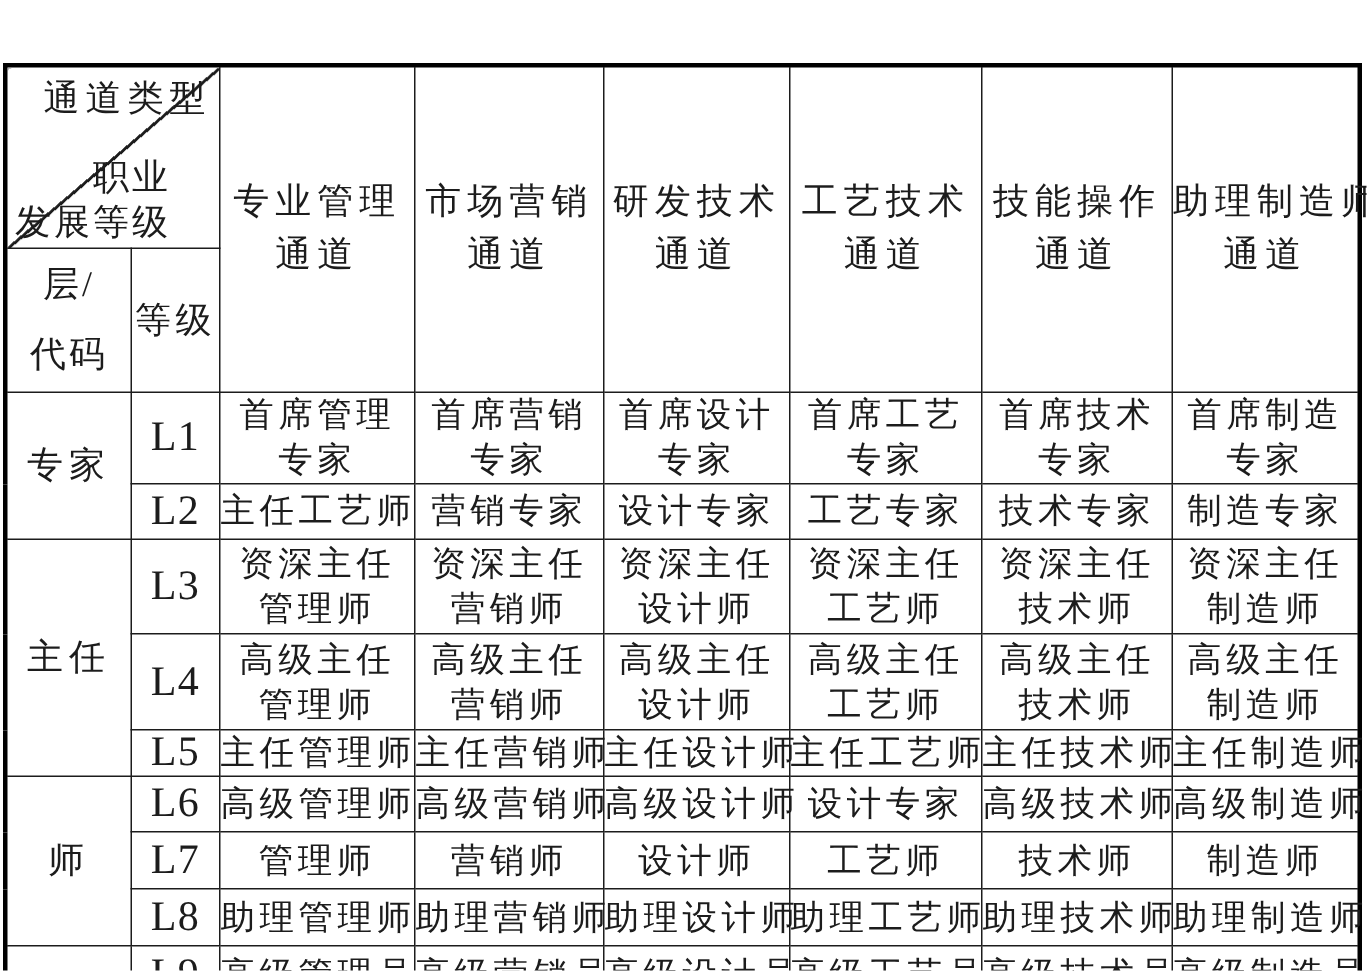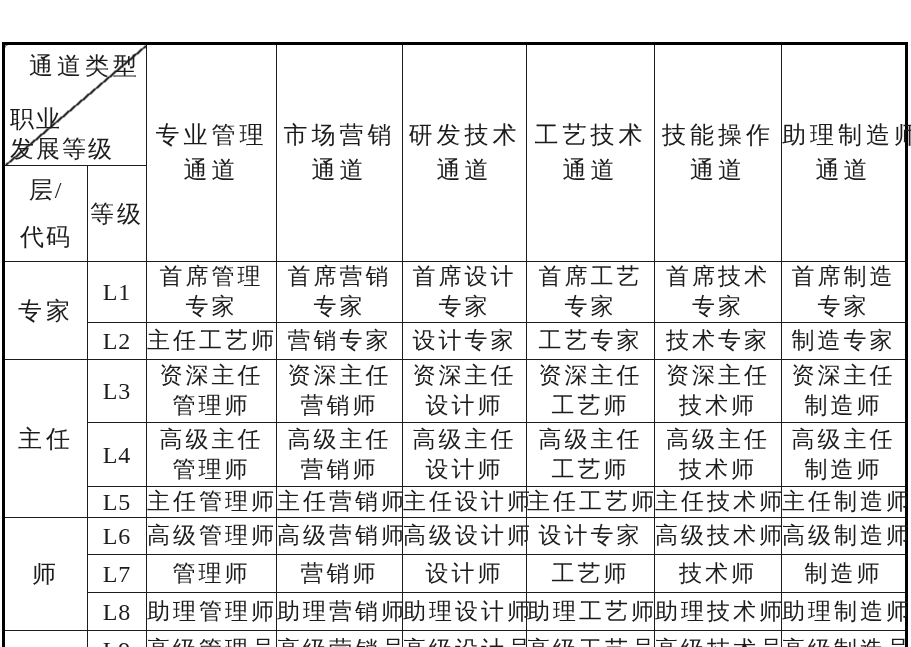--- a/index.html
+++ b/index.html
@@ -35,21 +35,21 @@
     overflow: visible;
   }
   
   td.chan {
     font-size: 24px;
     letter-spacing: 4px;
     line-height: 35px;
   }
   
   td.code {
-    font-size: 24px;
+    font-size: 28px;
     letter-spacing: 1px;
   }
   
   td.layer {
     font-size: 24px;
     letter-spacing: 4px;
   }
   
   td.corner {
     position: relative;
@@ -62,21 +62,21 @@
   .corner-top {
     position: absolute;
     top: 6px; right: 5px;
     font-size: 24px;
     letter-spacing: 4px;
     line-height: 30px;
   }
   .corner-bottom {
     position: absolute;
     left: 5px; bottom: 1px;
-    text-align: left;
+    text-align: right;
     font-size: 24px;
     letter-spacing: 2px;
     line-height: 30px;
     white-space: pre;
   }
   
   td.layercode {
     line-height: 47px;
     font-size: 24px;
     letter-spacing: 2px;

